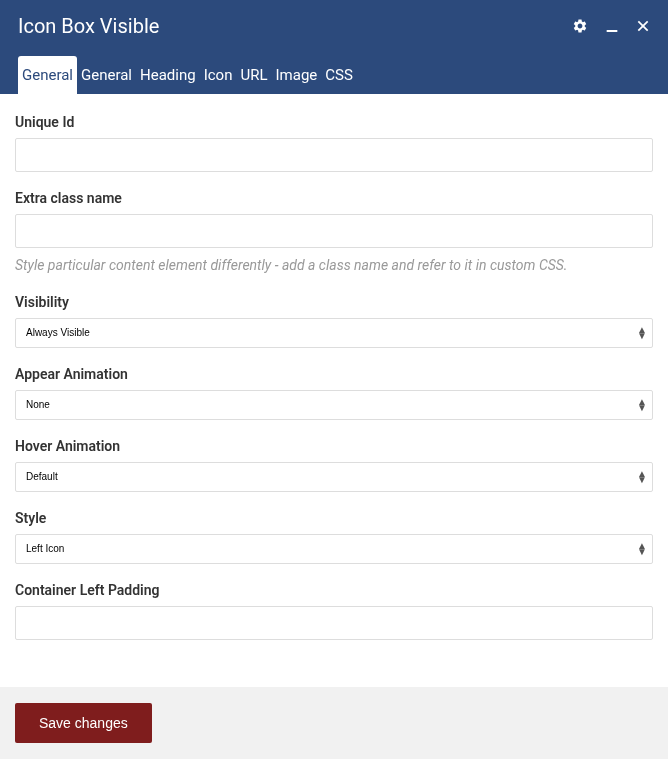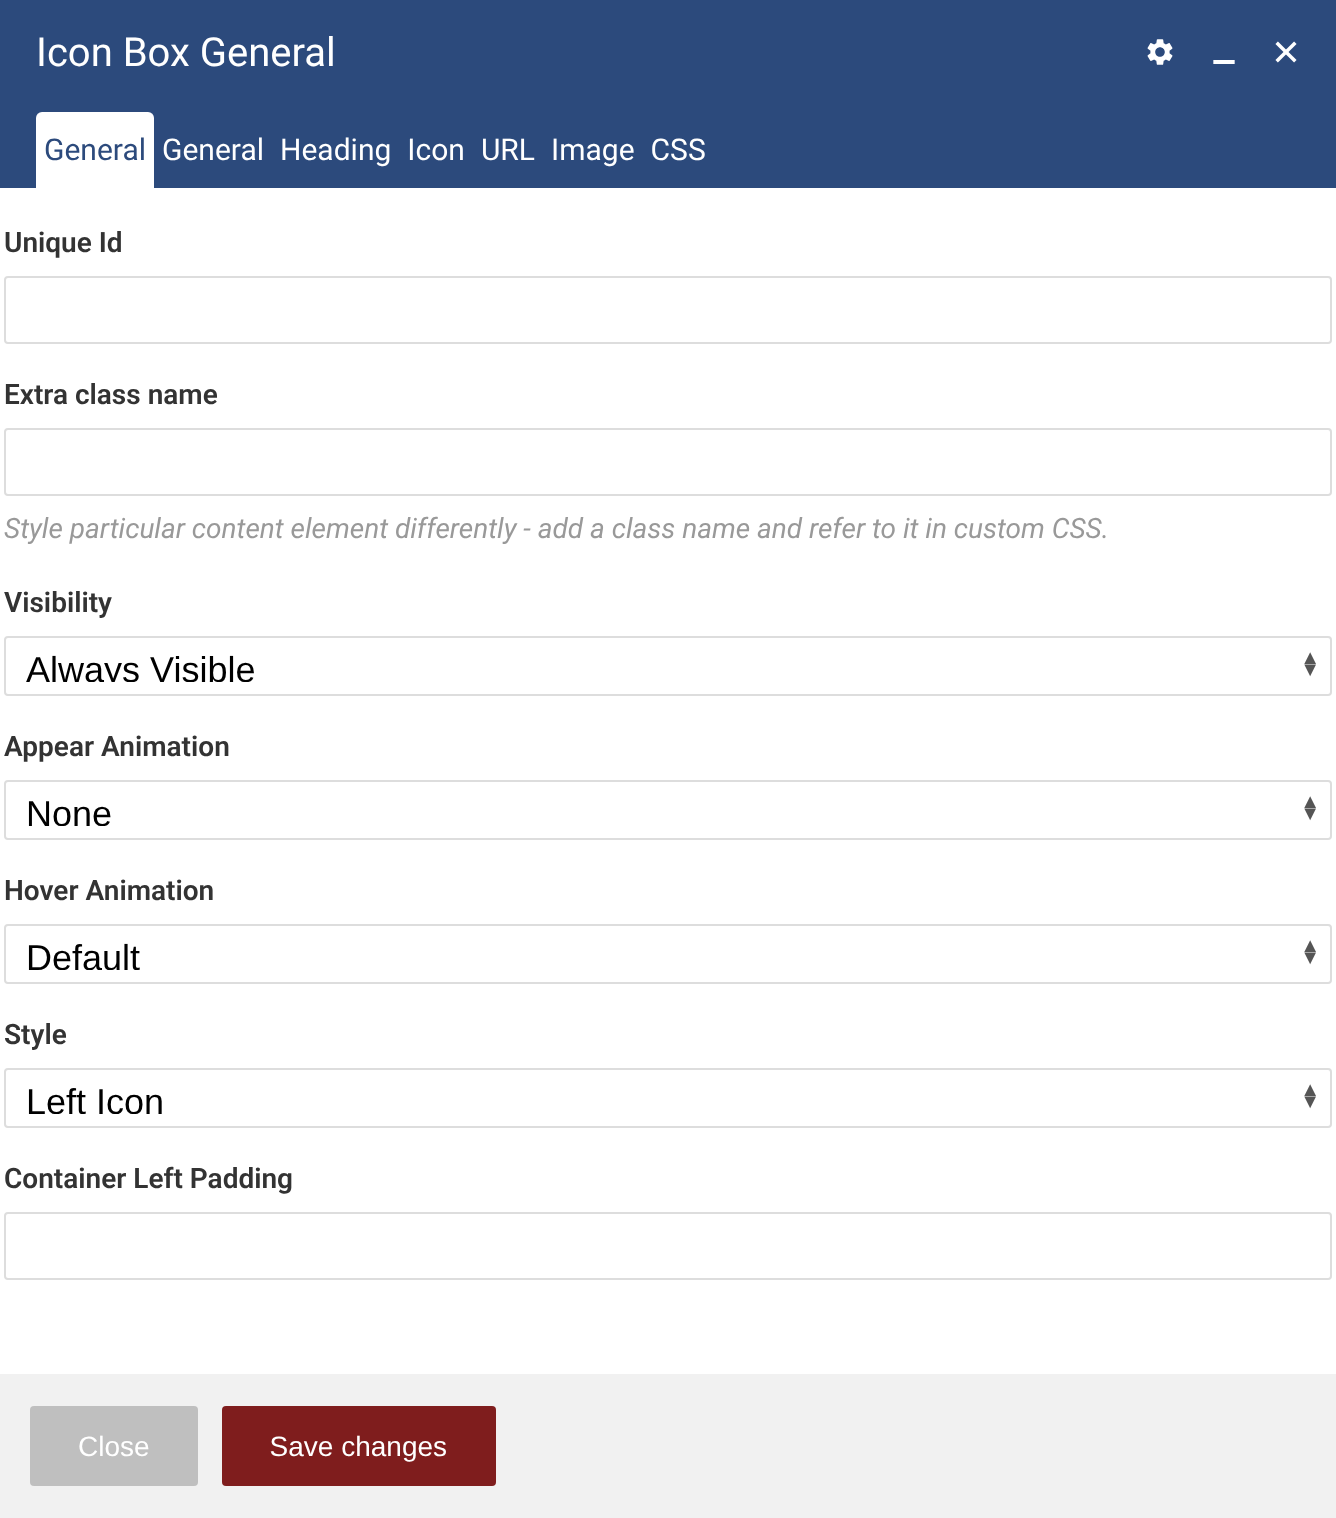--- a/index.html
+++ b/index.html
@@ -5,39 +5,39 @@
 * { box-sizing: border-box; margin: 0; padding: 0; }
 body { font-family: -apple-system, BlinkMacSystemFont, "Segoe UI", Roboto, "Helvetica Neue", Arial, sans-serif; font-size: 14px; color: #333; background: #fff; width: 668px; height: 759px; display: flex; flex-direction: column; }
 .header { background: #2c4a7c; color: #fff; padding: 14px 18px 0 18px; }
 .header-top { display: flex; justify-content: space-between; align-items: center; padding-bottom: 18px; }
 .title { font-size: 20px; font-weight: 400; }
 .header-icons { display: flex; gap: 16px; align-items: center; }
 .header-icon { color: #fff; cursor: pointer; display: flex; align-items: center; }
 .tabs { display: flex; gap: 0; }
 .tab { padding: 10px 4px; color: #fff; cursor: pointer; font-size: 15px; border-radius: 3px 3px 0 0; }
 .tab.active { background: #fff; color: #2c4a7c; }
-.content { flex: 1; overflow-y: auto; padding: 20px 2px; background: #fff; }
+.content { flex: 1; overflow-y: auto; padding: 20px 15px; background: #fff; }
 .field { margin-bottom: 18px; }
 .field-label { font-weight: 600; color: #333; font-size: 14px; margin-bottom: 8px; display: block; }
 .text-input { width: 100%; padding: 8px 10px; border: 1px solid #ddd; border-radius: 2px; font-size: 14px; height: 34px; background: #fff; }
 .select-wrapper { position: relative; width: 100%; }
-.select-input { width: 100%; padding: 6px 28px 6px 10px; border: 1px solid #ddd; border-radius: 2px; font-size: 18px; height: 30px; background: #fff; appearance: none; -webkit-appearance: none; }
+.select-input { width: 100%; padding: 6px 28px 6px 10px; border: 1px solid #ddd; border-radius: 2px; font-size: 10px; height: 30px; background: #fff; appearance: none; -webkit-appearance: none; }
 .select-arrows { position: absolute; right: 6px; top: 50%; transform: translateY(-50%); pointer-events: none; font-size: 10px; line-height: 6px; color: #555; display: flex; flex-direction: column; }
 .help-text { color: #999; font-style: italic; font-size: 14px; margin-top: 8px; line-height: 1.4; }
 .footer { background: #f1f1f1; padding: 16px 15px; display: flex; gap: 12px; }
 .btn { padding: 12px 24px; border: none; font-size: 14px; cursor: pointer; border-radius: 2px; font-weight: 500; }
 .btn-close { background: #bfbfbf; color: #fff; }
 .btn-save { background: #7f1d1d; color: #fff; }
 </style>
 </head>
 <body>
 
 <div class="header">
   <div class="header-top">
-    <div class="title">Icon Box General</div>
+    <div class="title">Icon Box Visible</div>
     <div class="header-icons">
       <span class="header-icon">
         <svg width="16" height="16" viewBox="0 0 24 24" fill="currentColor">
             <path d="M19.14,12.94c0.04-0.3,0.06-0.61,0.06-0.94c0-0.32-0.02-0.64-0.07-0.94l2.03-1.58c0.18-0.14,0.23-0.41,0.12-0.61 l-1.92-3.32c-0.12-0.22-0.37-0.29-0.59-0.22l-2.39,0.96c-0.5-0.38-1.03-0.7-1.62-0.94L14.4,2.81c-0.04-0.24-0.24-0.41-0.48-0.41 h-3.84c-0.24,0-0.43,0.17-0.47,0.41L9.25,5.35C8.66,5.59,8.12,5.92,7.63,6.29L5.24,5.33c-0.22-0.08-0.47,0-0.59,0.22L2.74,8.87 C2.62,9.08,2.66,9.34,2.86,9.48l2.03,1.58C4.84,11.36,4.8,11.69,4.8,12s0.02,0.64,0.07,0.94l-2.03,1.58 c-0.18,0.14-0.23,0.41-0.12,0.61l1.92,3.32c0.12,0.22,0.37,0.29,0.59,0.22l2.39-0.96c0.5,0.38,1.03,0.7,1.62,0.94l0.36,2.54 c0.05,0.24,0.24,0.41,0.48,0.41h3.84c0.24,0,0.44-0.17,0.47-0.41l0.36-2.54c0.59-0.24,1.13-0.56,1.62-0.94l2.39,0.96 c0.22,0.08,0.47,0,0.59-0.22l1.92-3.32c0.12-0.22,0.07-0.47-0.12-0.61L19.14,12.94z M12,15.6c-1.98,0-3.6-1.62-3.6-3.6 s1.62-3.6,3.6-3.6s3.6,1.62,3.6,3.6S13.98,15.6,12,15.6z"></path>
           </svg>
       </span>
       <span class="header-icon">
         <svg width="16" height="16" viewBox="0 0 24 24" fill="currentColor">
             <rect x="4" y="18" width="16" height="3"></rect>
           </svg>
@@ -115,15 +115,14 @@
   </div>
 
   <div class="field">
     <label class="field-label">Container Left Padding</label>
     <input type="text" class="text-input" value="" style="">
   </div>
 
 </div>
 
 <div class="footer">
-  <button class="btn btn-close">Close</button>
   <button class="btn btn-save">Save changes</button>
 </div>
 
 </body></html>

